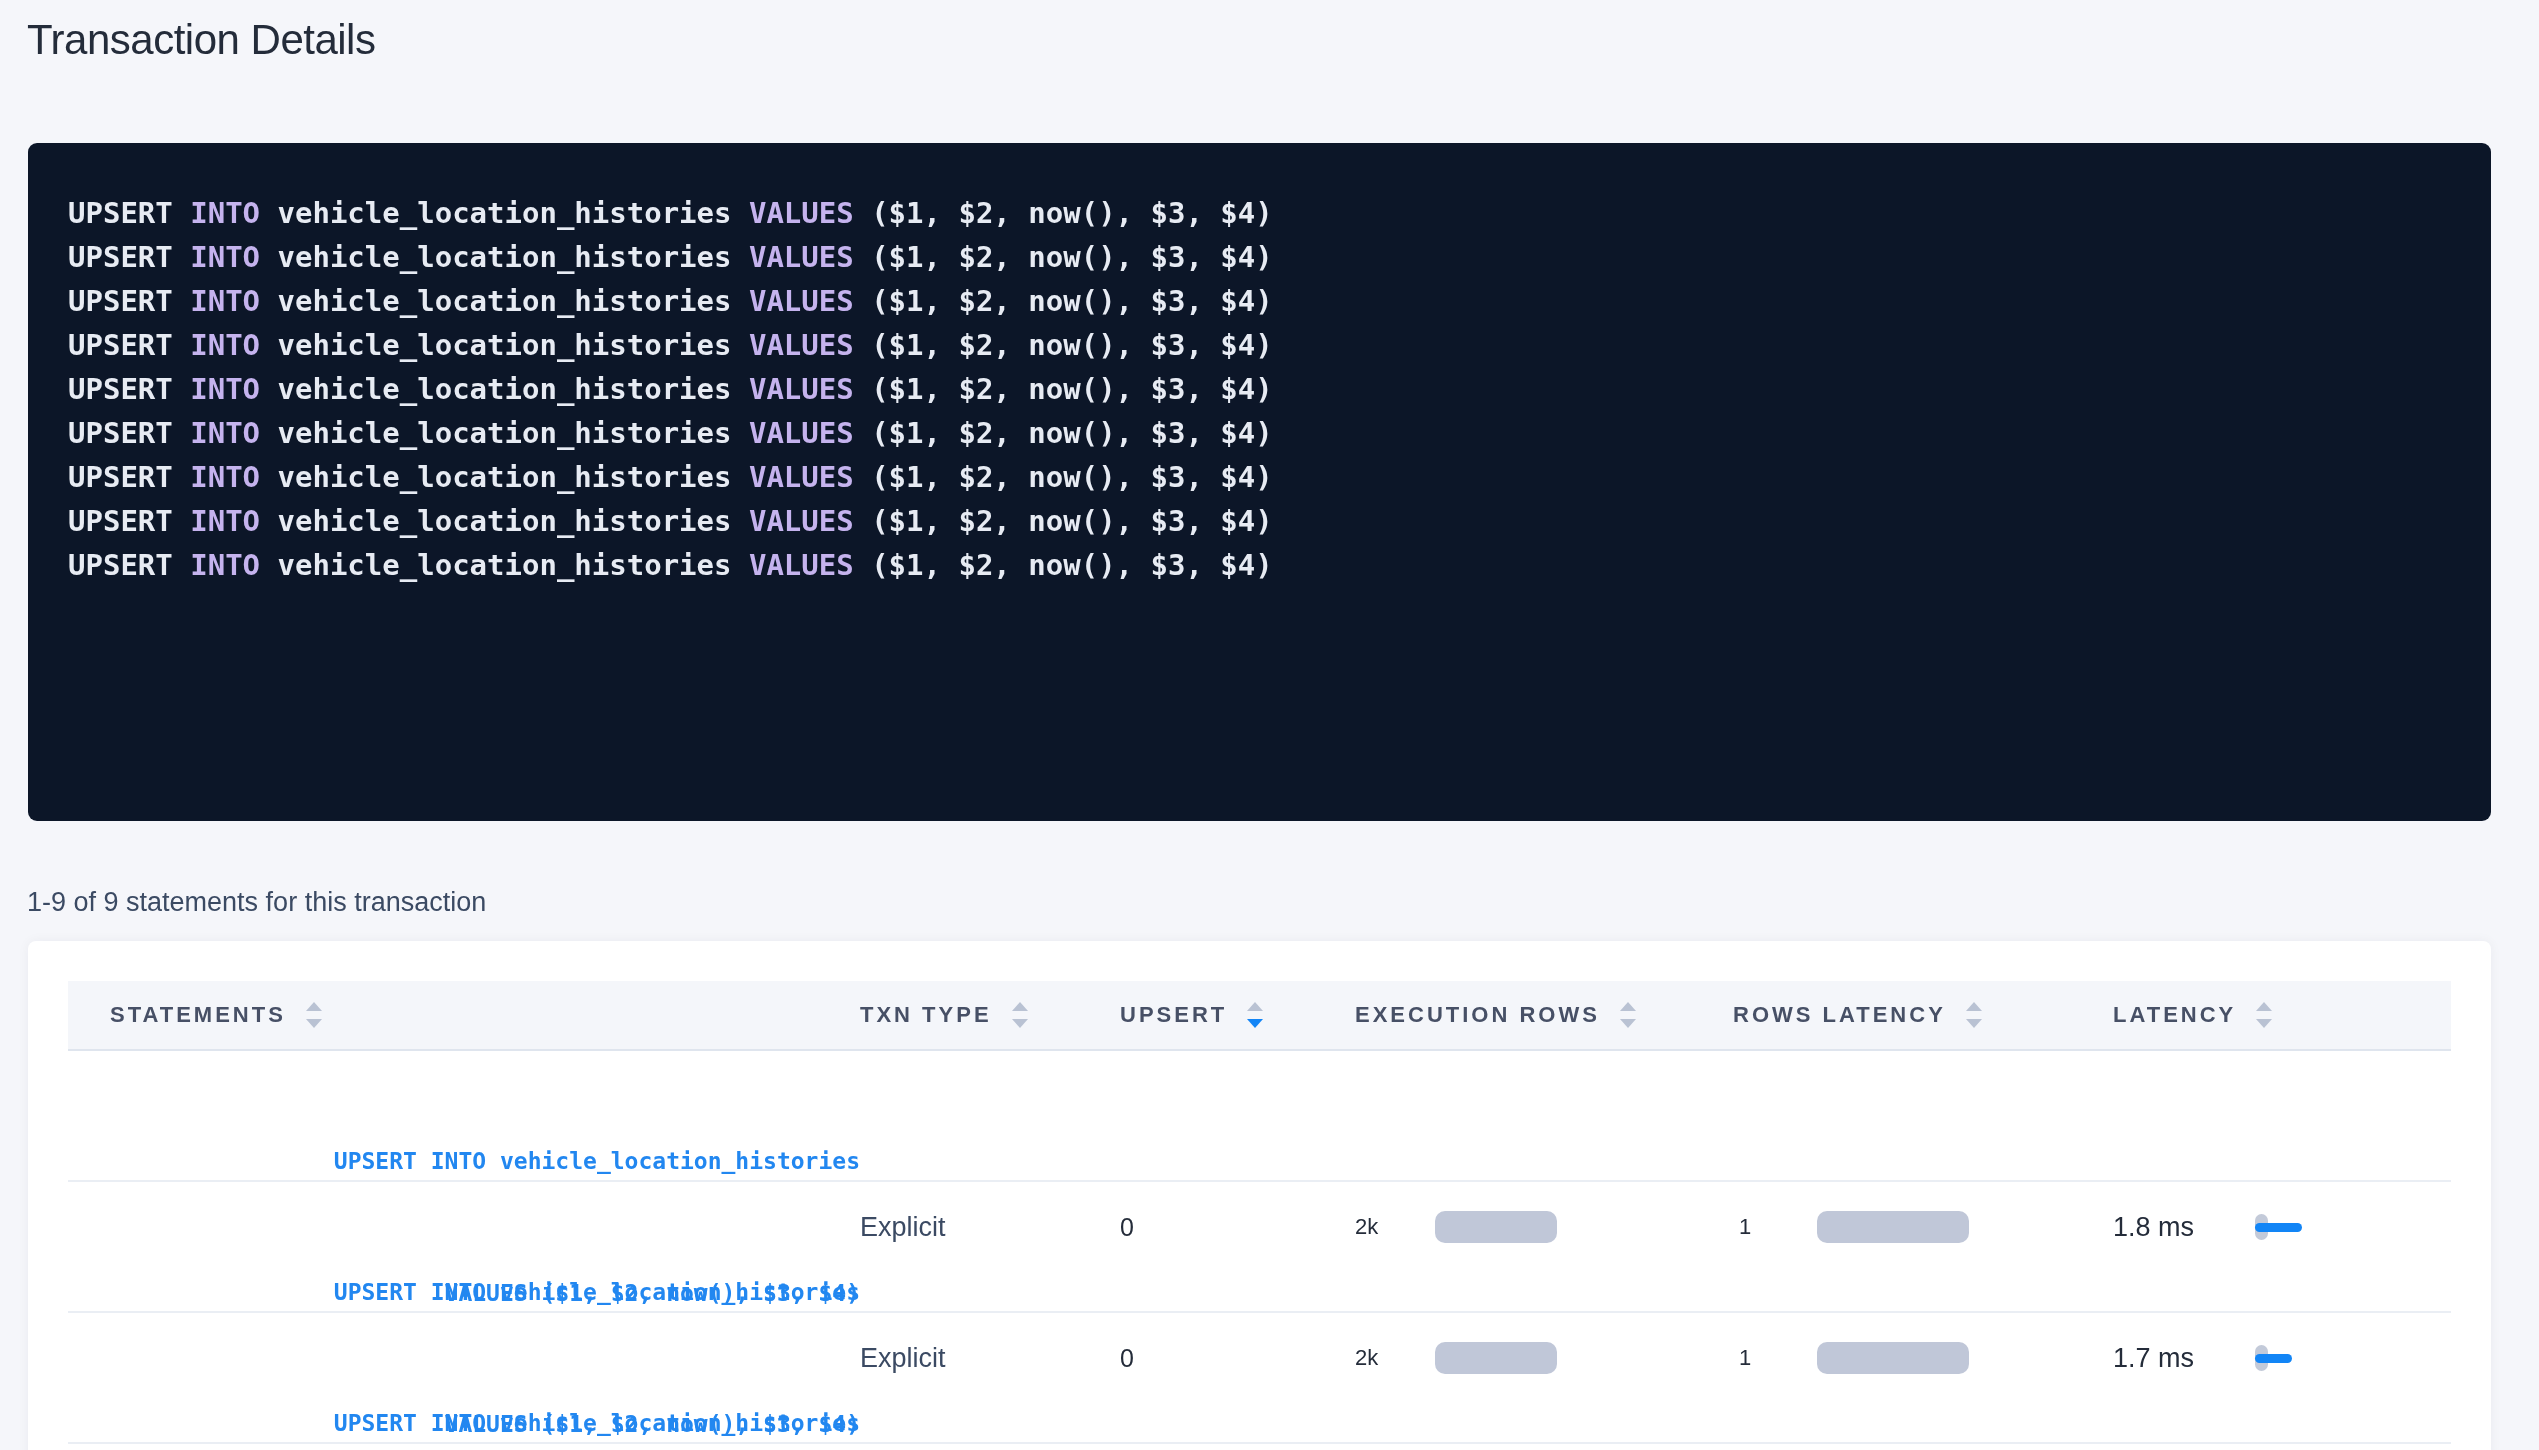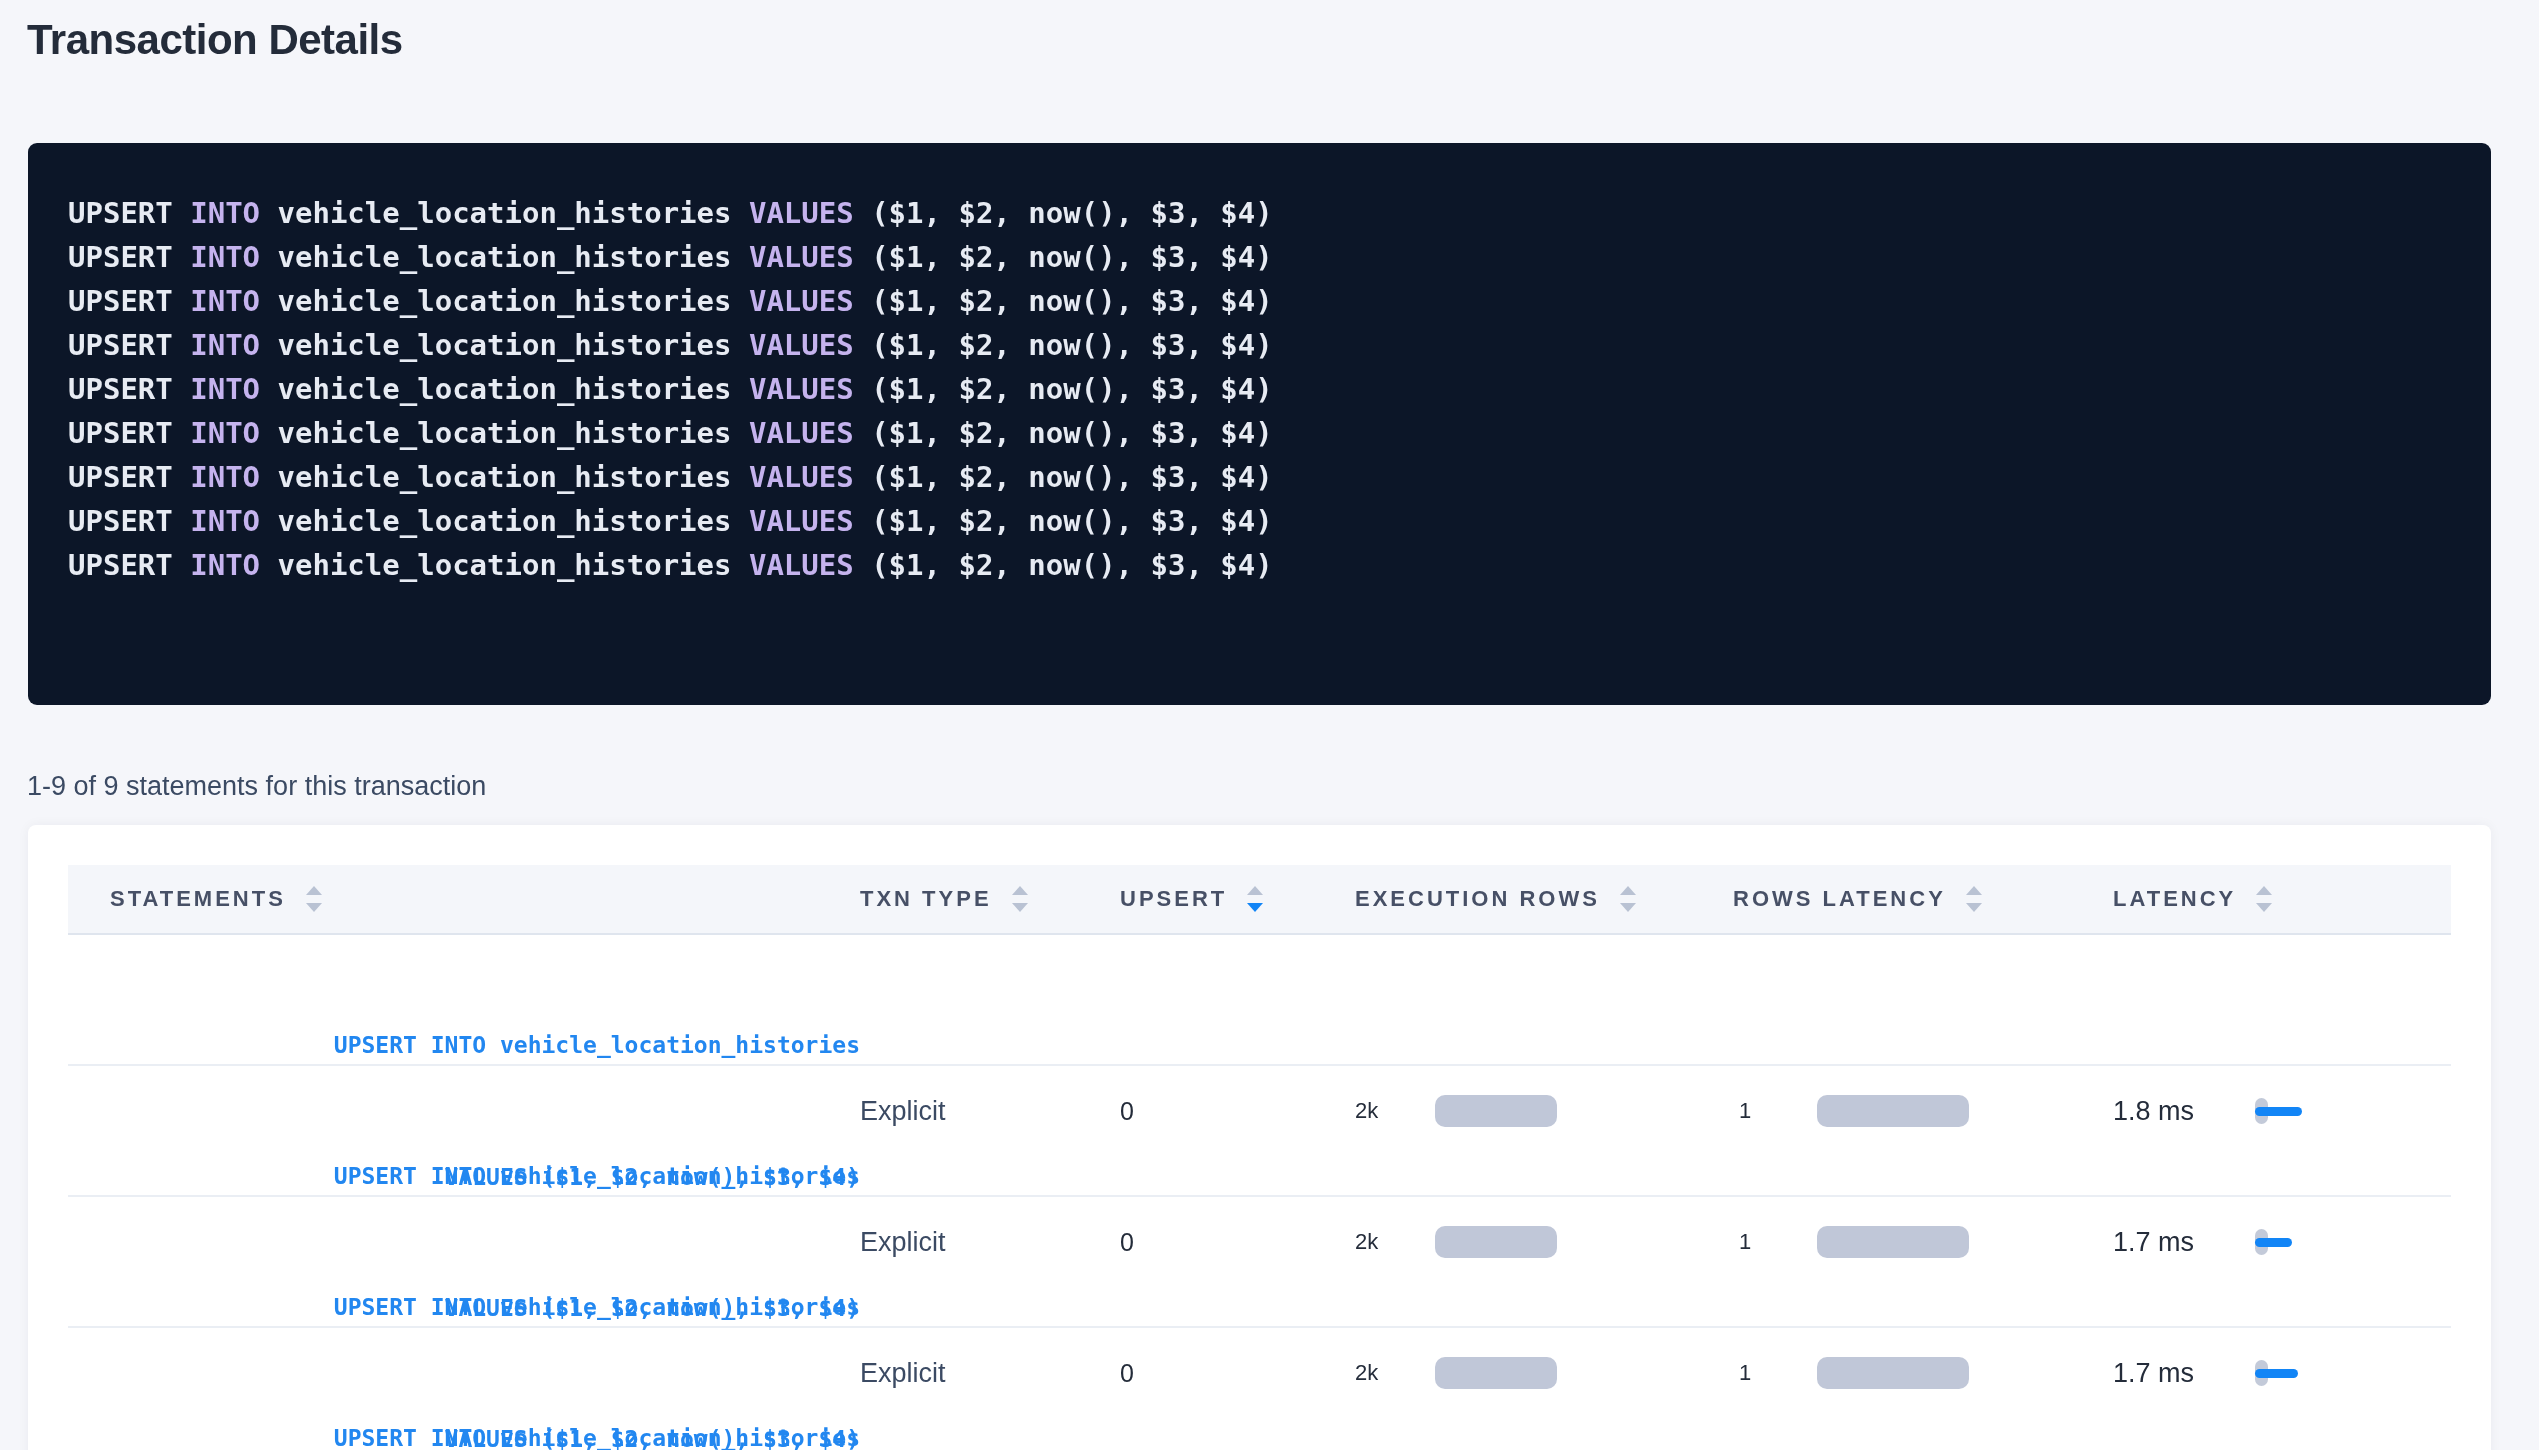--- a/index.html
+++ b/index.html
@@ -26,28 +26,28 @@
   body {
     width: 2539px; height: 1450px; overflow: hidden;
     background: var(--page-bg);
     font-family: "Liberation Sans", sans-serif;
     color: var(--heading-text);
   }
   .page { width: 2539px; height: 1450px; overflow: hidden; position: relative; }
 
   .page-title {
     margin: 14px 0 0 27px;
-    font-size: 42px; line-height: 52px; font-weight: 700;
+    font-size: 42px; line-height: 52px; font-weight: 400;
     letter-spacing: -0.5px; color: var(--heading-text);
   }
 
   
   .code-card {
     margin: 77px 48px 0 28px;
-    height: 562px;
+    height: 678px;
     background: var(--code-bg);
     border-radius: 9px;
     padding: 48px 40px;
     overflow: hidden;
   }
   .code-line {
     font-family: "DejaVu Sans Mono", monospace;
     font-weight: 700; font-size: 29px; line-height: 44px;
     white-space: pre;
   }

